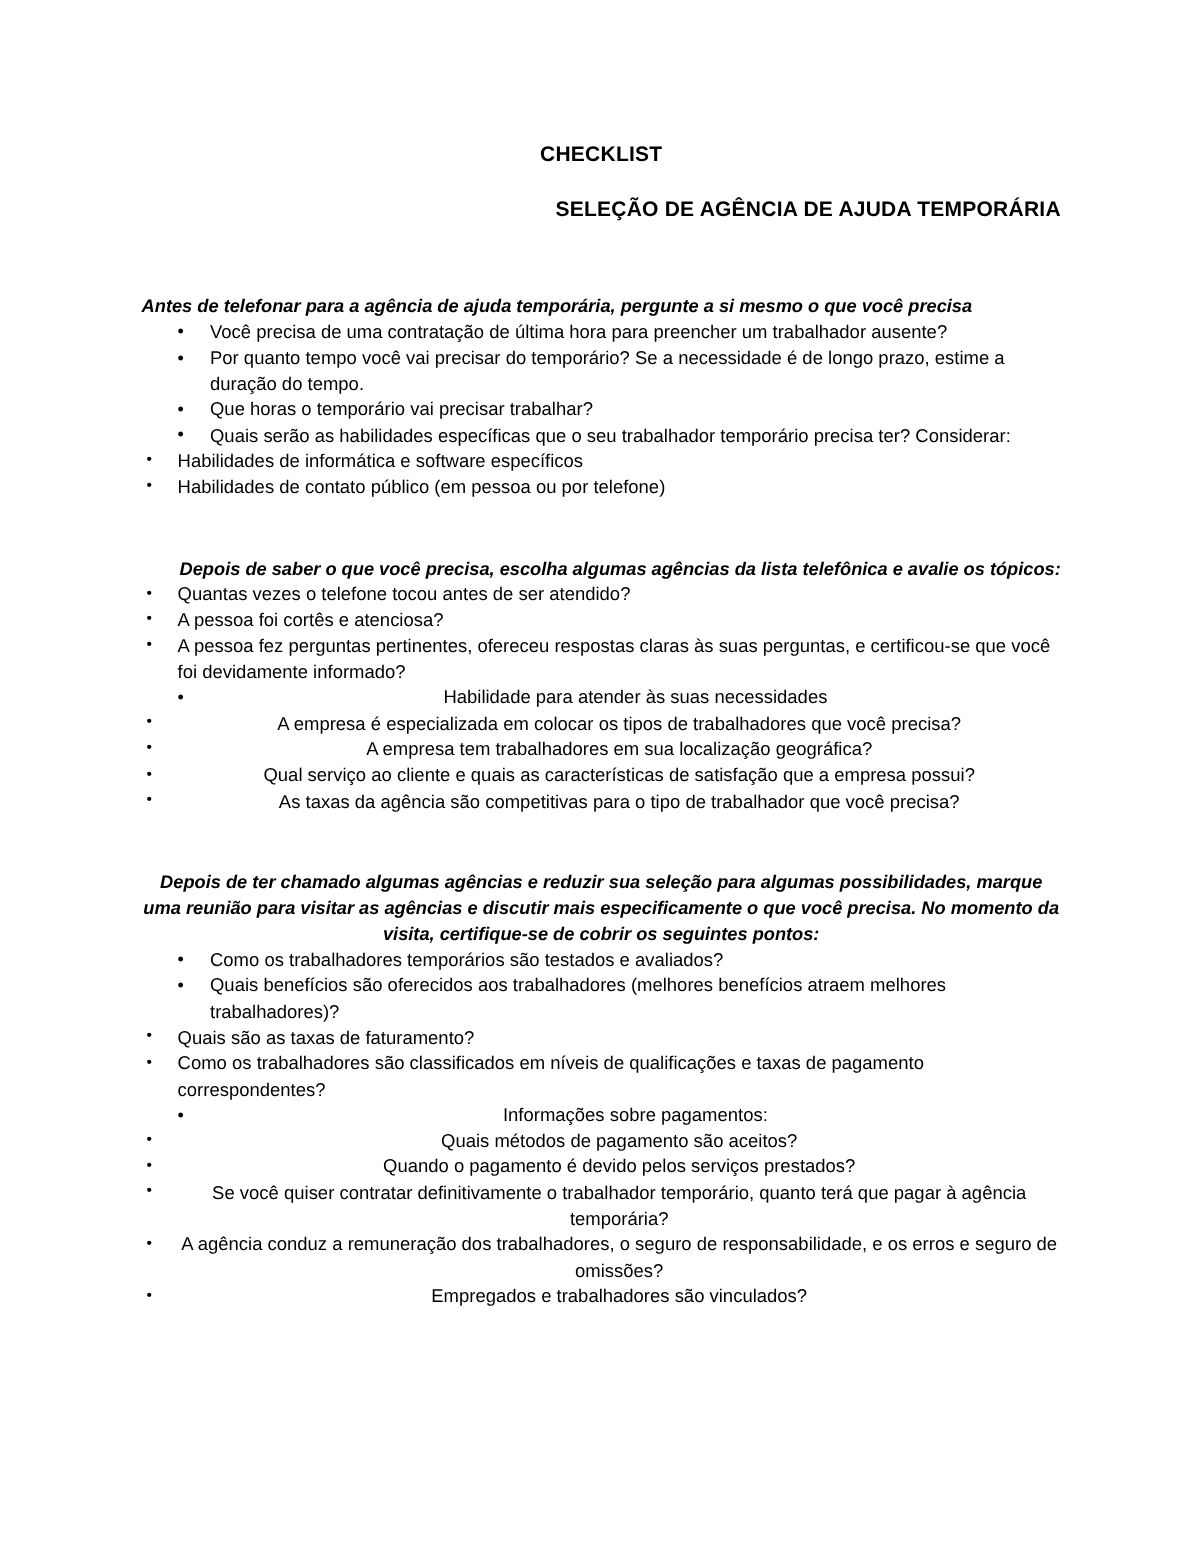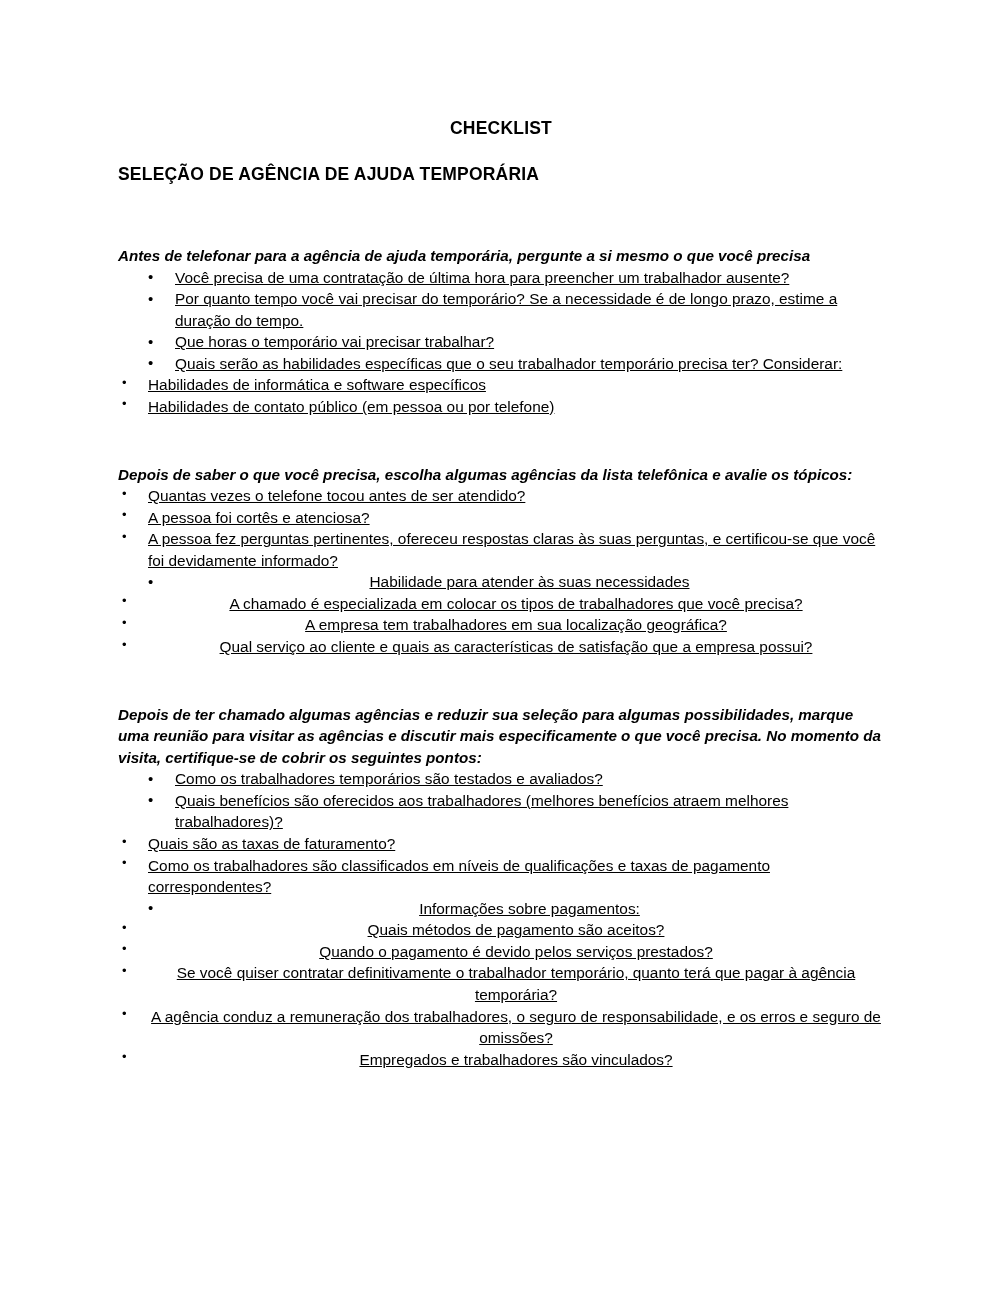--- a/index.html
+++ b/index.html
@@ -34,48 +34,47 @@
   .doc-title {
     text-align: center;
     font-weight: bold;
     font-size: 17.5px;
     letter-spacing: 0.2px;
     margin: 0;
     padding-top: 118px;
     line-height: 1.2;
   }
   .doc-subtitle {
-    text-align: left;
+    text-align: right;
     font-weight: bold;
     font-size: 17.5px;
     letter-spacing: 0.2px;
     margin: 0;
     padding-top: 25px;
     line-height: 1.2;
   }
 
   
   .section-heading {
     font-weight: bold;
     font-size: 15.2px;
     line-height: 1.42;
     margin: 0;
     text-align: left;
     font-style: italic;
   }
   .sec1-heading { padding-top: 60px; }
-  .sec2-heading { padding-top: 46px; }
-  .sec3-heading { padding-top: 46px; }
+  .sec2-heading { padding-top: 46px; text-align: right; }
+  .sec3-heading { padding-top: 46px; text-align: center; }
 
   
   ul.lvl1 {
     list-style: none;
     margin: 0;
     padding: 0;
-    text-decoration: underline;
   }
   ul.lvl1 > li.bullet {
     position: relative;
     padding-left: 57px;
     font-size: 15.4px;
     line-height: 1.40;
     margin: 0;
   }
   ul.lvl1 > li.bullet::before {
     content: "\2022";
@@ -142,23 +141,24 @@
           <li class="bullet">A pessoa foi cortês e atenciosa?</li>
           <li class="bullet">A pessoa fez perguntas pertinentes, ofereceu respostas claras às suas perguntas, e certificou-se que você foi devidamente informado?</li>
         </ul>
       </li>
     </ul>
 
     <ul class="lvl1 group-gap">
       <li class="bullet">Habilidade para atender às suas necessidades</li>
       <li>
         <ul class="lvl2 nested-wrap">
-          <li class="bullet">A chamado é especializada em colocar os tipos de trabalhadores que você precisa?</li>
+          <li class="bullet">A empresa é especializada em colocar os tipos de trabalhadores que você precisa?</li>
           <li class="bullet">A empresa tem trabalhadores em sua localização geográfica?</li>
           <li class="bullet">Qual serviço ao cliente e quais as características de satisfação que a empresa possui?</li>
+          <li class="bullet">As taxas da agência são competitivas para o tipo de trabalhador que você precisa?</li>
         </ul>
       </li>
     </ul>
 
     <p class="section-heading sec3-heading">Depois de ter chamado algumas agências e reduzir sua seleção para algumas possibilidades, marque uma reunião para visitar as agências e discutir mais especificamente o que você precisa. No momento da visita, certifique-se de cobrir os seguintes pontos:</p>
 
     <ul class="lvl1 list-top-gap">
       <li class="bullet">Como os trabalhadores temporários são testados e avaliados?</li>
       <li class="bullet">Quais benefícios são oferecidos aos trabalhadores (melhores benefícios atraem melhores trabalhadores)?</li>
       <li>

